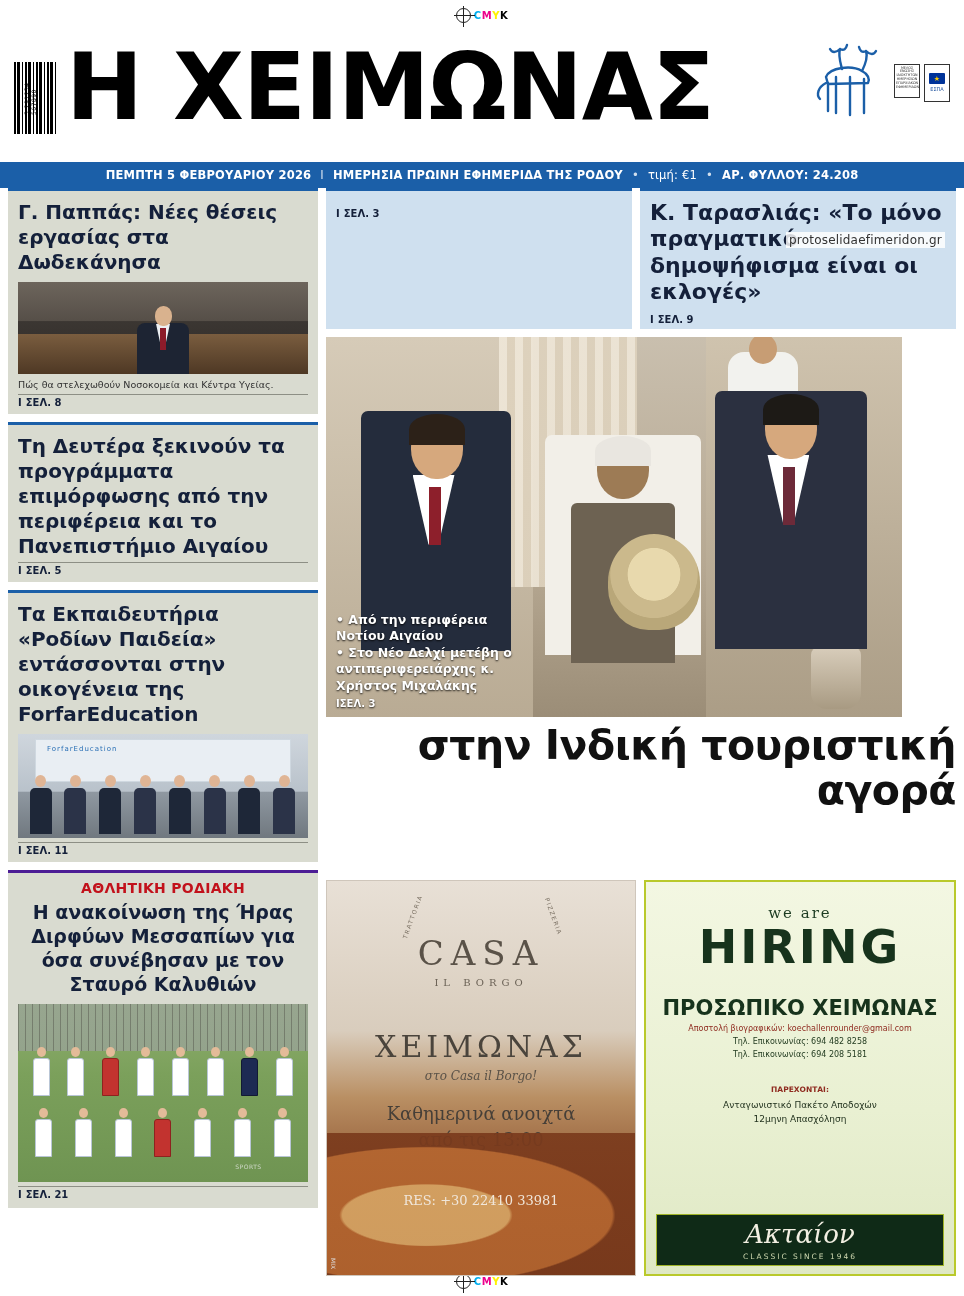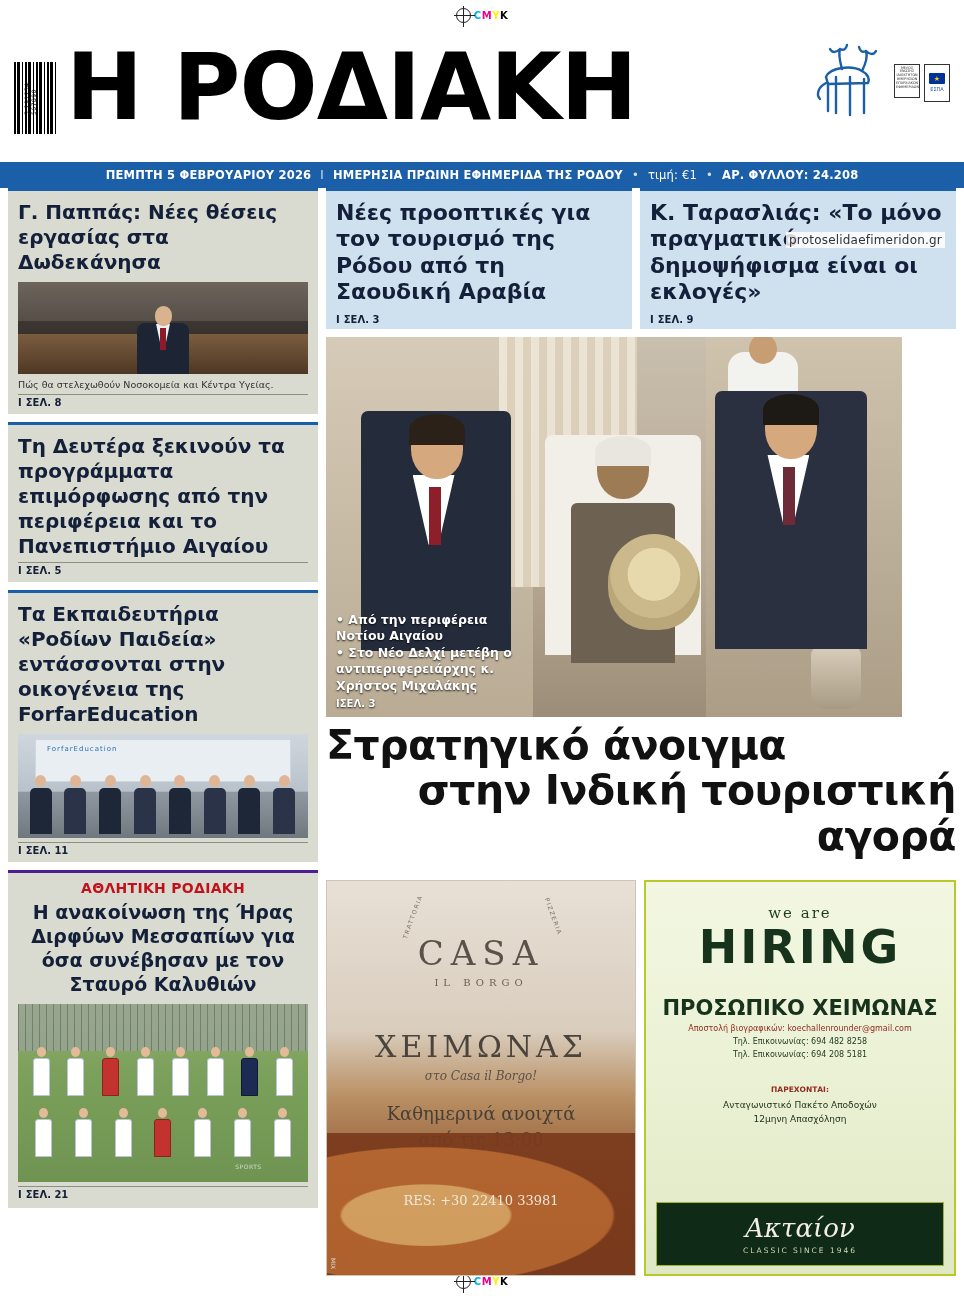--- a/index.html
+++ b/index.html
@@ -533,21 +533,21 @@
   .ad-hiring .bullets {
     text-align: center;
     font-size: 9px;
     color: #23331f;
     line-height: 1.6;
     margin-top: 4px;
   }
   .ad-hiring .footer-brand {
     position: absolute;
     left: 10px; right: 10px; bottom: 8px;
-    height: 64px;
+    height: 52px;
     background: #0f2a17;
     border: 1px solid #9fb427;
     display: flex;
     flex-direction: column;
     align-items: center;
     justify-content: center;
   }
   .ad-hiring .footer-brand .name {
     font-family: "DejaVu Serif", serif;
     font-style: italic;
@@ -581,21 +581,21 @@
 <div class="reg-mark reg-bottom">
   <div class="reg-circle"></div>
   <div class="cmyk"><span class="c">C</span><span class="m">M</span><span class="y">Y</span><span class="k">K</span></div>
 </div>
 
 <div class="masthead">
   <div class="barcode">
     <div class="barcode-lines"></div>
     <div class="barcode-num">5 291234 567890</div>
   </div>
-  <div class="paper-title">Η ΡΟΔΙΑΚΗ</div>
+  <div class="paper-title">Η ΧΕΙΜΩΝΑΣ</div>
   <svg class="deer" viewBox="0 0 80 95">
     <g fill="none" stroke="#1b5fa8" stroke-width="2.4" stroke-linecap="round" stroke-linejoin="round">
       <path d="M30 34 L30 70 M44 34 L44 72 M58 36 L58 70 M22 40 L22 68"></path>
       <path d="M20 34 C24 24 46 22 56 28 C62 31 64 36 62 40 L22 41 Z"></path>
       <path d="M56 28 C60 20 62 14 60 8 M60 8 C64 12 68 12 70 8 M60 8 C56 10 54 8 53 4"></path>
       <path d="M36 26 C34 18 32 12 34 6 M34 6 C30 10 26 10 24 6 M34 6 C38 8 40 6 41 2"></path>
       <path d="M20 40 C12 44 10 52 14 56"></path>
     </g>
   </svg>
   <div class="badges">
@@ -751,21 +751,20 @@
         </div>
         <div class="watermark">SPORTS</div>
       </div>
       <div class="sel"><span class="bar">Ι</span><span>ΣΕΛ. 21</span></div>
     </div>
   </div>
 
   <div class="col-right">
     <div class="rtop">
       <div class="rbox rbox-1">
-        <h2>Νέες προοπτικές για τον τουρισμό της Ρόδου από τη Σαουδική Αραβία</h2>
         <div class="sel"><span class="bar">Ι</span><span>ΣΕΛ. 3</span></div>
       </div>
       <div class="rbox rbox-2">
         <h2>Κ. Ταρασλιάς: «Το μόνο πραγματικό δημοψήφισμα είναι οι εκλογές»</h2>
         <div class="sel"><span class="bar">Ι</span><span>ΣΕΛ. 9</span></div>
       </div>
     </div>
 
     <div class="mainphoto">
       <div class="mp-wallL"></div>
@@ -805,21 +804,20 @@
       </div>
       <div class="bouquet"></div>
       <div class="mp-caption">
         <div>• Από την περιφέρεια Νοτίου Αιγαίου</div>
         <div>• Στο Νέο Δελχί μετέβη ο αντιπεριφερειάρχης κ. Χρήστος Μιχαλάκης</div>
         <div class="sel-inline"><span class="bar">Ι</span><span>ΣΕΛ. 3</span></div>
       </div>
     </div>
 
     <div class="bigheadline">
-      <div class="l1">Στρατηγικό άνοιγμα</div>
       <div class="l2">στην Ινδική τουριστική αγορά</div>
     </div>
   </div>
 
   <div class="bottom">
 
     <div class="ad-casa">
       <div class="brand-arc-l">TRATTORIA</div>
       <div class="brand-arc-r">PIZZERIA</div>
       <div class="brand">CASA</div>

